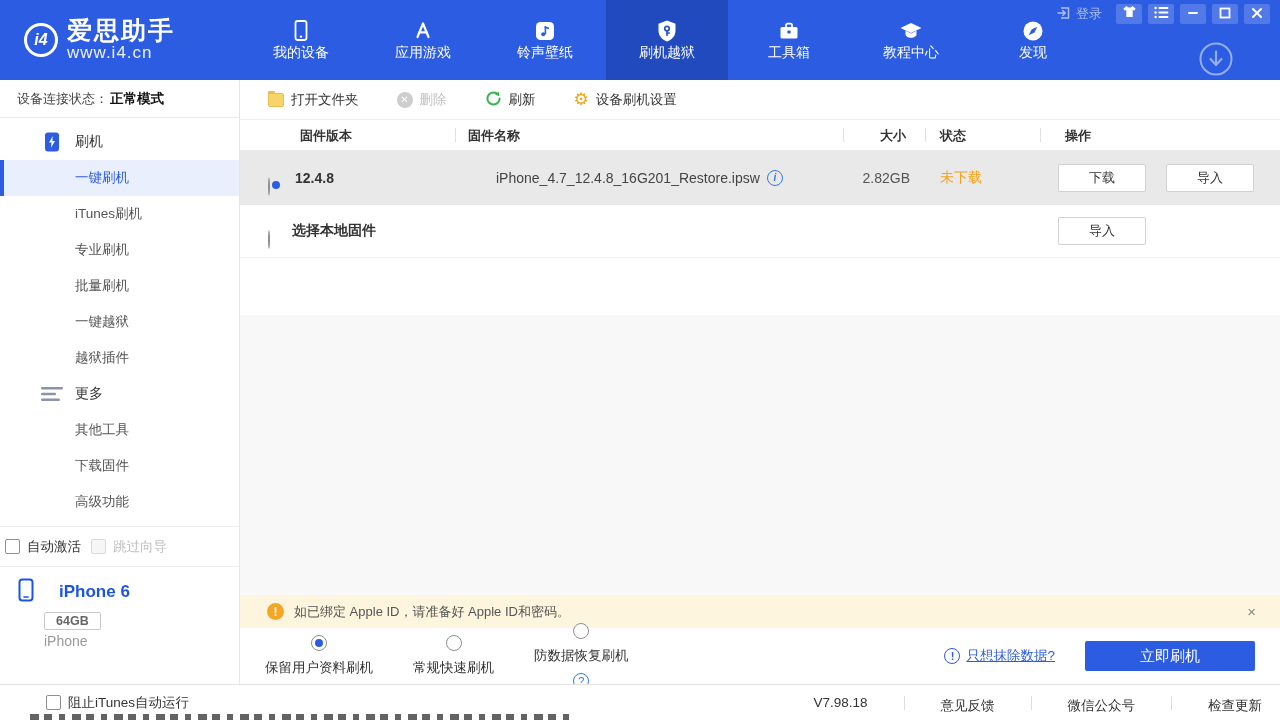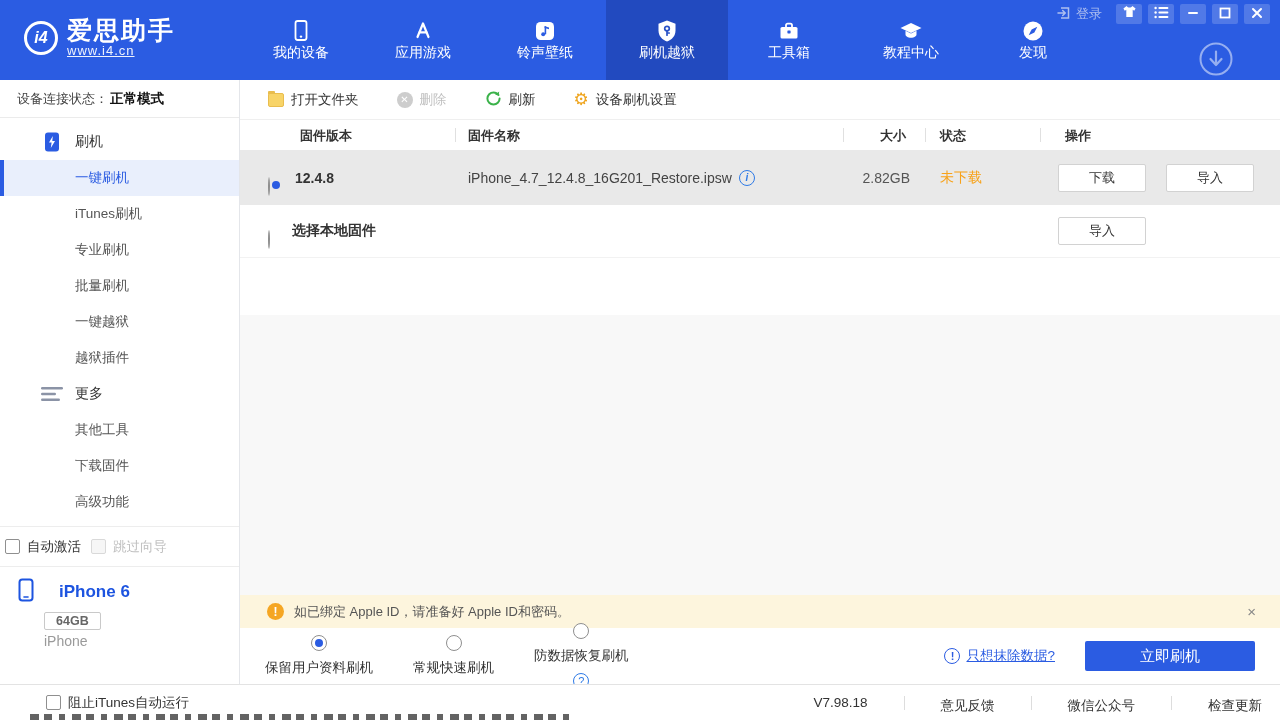--- a/index.html
+++ b/index.html
@@ -6,21 +6,21 @@
   html,body { width:1280px; height:720px; overflow:hidden; }
   body { font-family:"Liberation Sans","DejaVu Sans",sans-serif; position:relative; background:#fff; color:#333; }
 
   
   .header { position:absolute; left:0; top:0; width:1280px; height:80px; background:#2b5ce2; }
   .logo-wrap { position:absolute; left:24px; top:17px; display:flex; align-items:center; }
   .logo-circle { width:34px; height:34px; border:3px solid #fff; border-radius:50%; color:#fff;
     font-weight:bold; font-style:italic; font-size:16px; display:flex; align-items:center; justify-content:center; }
   .brand-text { margin-left:9px; color:#fff; }
   .brand-title { font-size:25px; font-weight:bold; letter-spacing:2px; line-height:26px; }
-  .brand-url { font-size:13px; opacity:.92; letter-spacing:1px;text-decoration:underline; }
+  .brand-url { font-size:17px; opacity:.92; letter-spacing:1px; }
   .nav { position:absolute; left:240px; top:0; height:80px; display:flex; }
   .nav-item { width:122px; height:80px; display:flex; flex-direction:column; align-items:center; justify-content:center; 
     color:#fff; font-size:14px; cursor:pointer; }
   .nav-item.active { background:rgba(3,15,70,0.22); }
   .nav-item svg { display:block; }
   .win-controls { position:absolute; top:4px; right:10px; display:flex; align-items:center; gap:6px; }
   .login-group { display:flex; align-items:center; gap:4px; color:#aebfef; font-size:13px; margin-right:8px; cursor:pointer; }
   .wc-btn { width:26px; height:20px; border-radius:2px; background:rgba(255,255,255,0.18); display:flex;
     align-items:center; justify-content:center; cursor:pointer; }
   .dl-circle { position:absolute; right:45px; top:40px; width:38px; height:38px; cursor:pointer; }
@@ -66,21 +66,21 @@
   .vsep { position:absolute; top:8px; width:1px; height:14px; background:#e0e0e0; }
 
   .trow { position:absolute; left:0; width:1040px; }
   .row1 { top:70px; height:55px; background:#e9e9e9; }
   .row2 { top:125px; height:53px; background:#fff; border-bottom:1px solid #f2f2f2; }
   .tbl-filler { position:absolute; left:0; top:178px; width:1040px; height:57px; background:#fff; }
   .cell { position:absolute; top:50%; transform:translateY(-50%); }
   .radio { width:16px; height:16px; border:1px solid #8f8f8f; border-radius:50%; background:#fff; position:relative; }
   .radio.sel::after { content:""; position:absolute; left:3px; top:3px; width:8px; height:8px; border-radius:50%; background:#2b5ce2; }
   .fw-version { font-size:14px; font-weight:bold; color:#333; }
-  .fw-name { font-size:14px; color:#444; display:flex; align-items:center; gap:7px; }
+  .fw-name { font-size:14px; color:#444; display:flex; align-items:center; gap:7px;margin-left:28px; }
   .info-ic { width:16px; height:16px; border:1px solid #2e7ae6; border-radius:50%; color:#2e7ae6; font-size:10px; font-weight:bold;
     font-style:italic; display:flex; align-items:center; justify-content:center; cursor:pointer; }
   .fw-size { font-size:14px; color:#555; width:110px; text-align:right; }
   .fw-status { font-size:14px; color:#f7a21a; }
   .act-btn { position:absolute; top:50%; transform:translateY(-50%); width:88px; height:28px; background:#fff; border:1px solid #d2d2d2;
     border-radius:2px; font-size:13px; color:#333; display:flex; align-items:center; justify-content:center; cursor:pointer; }
 
   .notice { position:absolute; left:0; top:515px; width:1040px; height:33px; background:#fdf5dd; display:flex; align-items:center; }
   .warn-ic { width:17px; height:17px; border-radius:50%; background:#f5a623; color:#fff; font-size:12px; font-weight:bold;
     display:flex; align-items:center; justify-content:center; margin-left:27px; }

